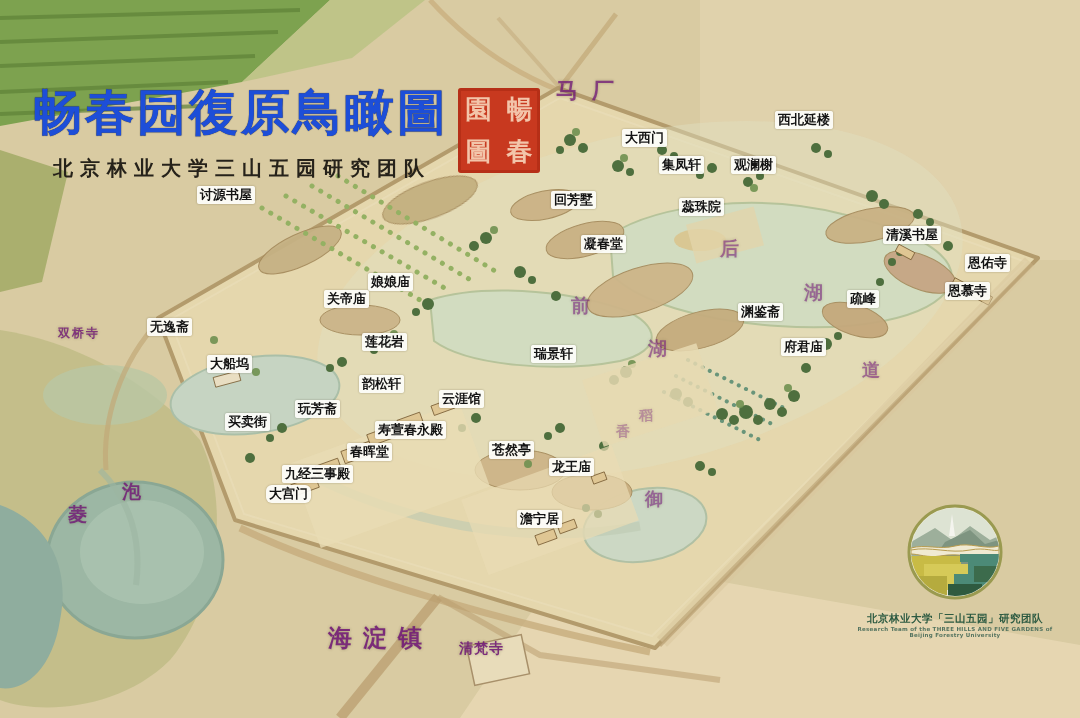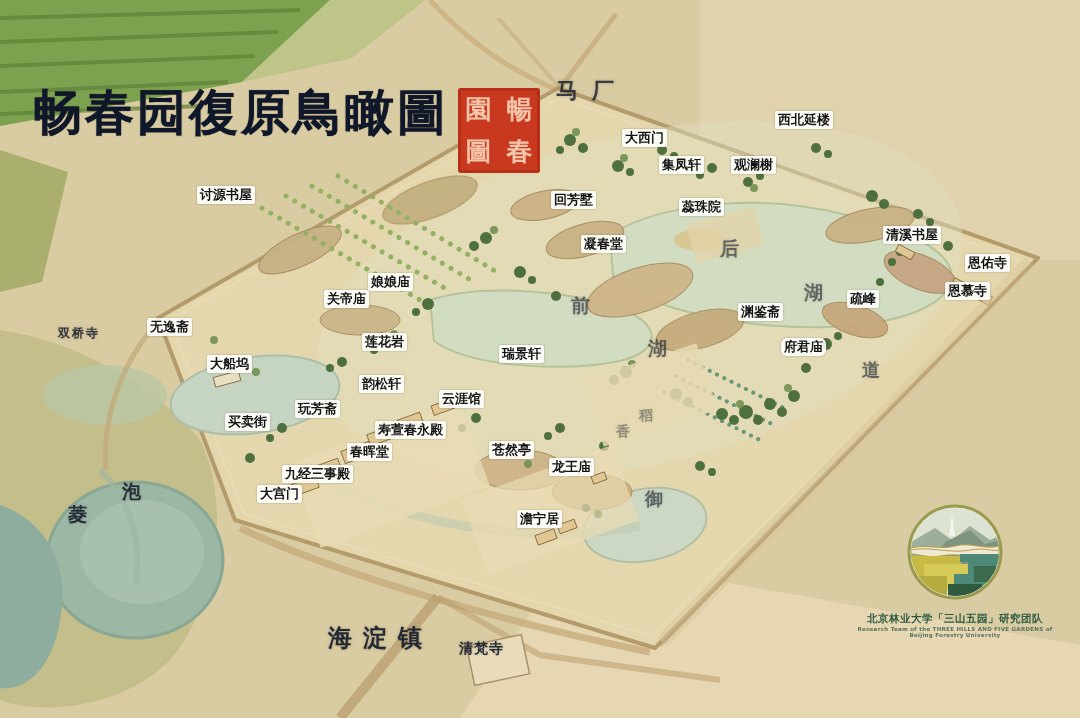--- a/index.html
+++ b/index.html
@@ -2,35 +2,35 @@
 <html><head>
 <meta charset="utf-8">
 <style>
   html,body{margin:0;padding:0;background:#888;}
   .stage{position:relative;width:1080px;height:718px;overflow:hidden;
          font-family:"DejaVu Sans","Liberation Sans",sans-serif;background:#d9cba2;}
   .stage svg.paint{position:absolute;left:0;top:0;}
   
   .title-main{position:absolute;left:33px;top:88px;width:430px;
       font-family:"DejaVu Serif","Liberation Serif",serif;font-weight:900;
-      font-size:49px;line-height:1;letter-spacing:3px;color:#0f172a;
+      font-size:49px;line-height:1;letter-spacing:3px;color:#1d4ed8;
       text-shadow:0 0 1px #2a241c;white-space:nowrap;}
   .title-sub{position:absolute;left:53px;top:155px;width:400px;
       font-size:20px;font-weight:700;letter-spacing:7px;color:#26221a;white-space:nowrap;}
   .seal{position:absolute;left:458px;top:88px;width:82px;height:85px;
       background:#c8391f;border-radius:3px;box-shadow:inset 0 0 0 3px rgba(150,30,10,.35);
       display:grid;grid-template-columns:1fr 1fr;grid-template-rows:1fr 1fr;}
   .seal span{display:flex;align-items:center;justify-content:center;
       font-family:"DejaVu Serif","Liberation Serif",serif;font-weight:700;
       font-size:26px;color:rgba(248,216,190,.88);}
   
   .box-label{position:absolute;background:rgba(253,253,250,.93);color:#141414;
       font-size:13px;font-weight:600;line-height:1.2;padding:1px 3px;border-radius:2px;
       white-space:nowrap;box-shadow:0 0 2px rgba(60,50,30,.4);}
-  .wm-label{position:absolute;color:#0f172a;font-weight:700;white-space:nowrap;
+  .wm-label{position:absolute;color:#701a75;font-weight:700;white-space:nowrap;
       text-shadow:0 0 3px rgba(110,100,70,.55);}
   
   .logo{position:absolute;left:830px;top:500px;width:250px;text-align:center;}
   .logo .cn{margin-top:112px;font-size:10.5px;font-weight:700;letter-spacing:.5px;
       color:#2c5a41;white-space:nowrap;}
   .logo .en1,.logo .en2{font-size:5.5px;font-weight:600;color:#557460;letter-spacing:.3px;}
   .logo svg{position:absolute;left:60px;top:0;}
 </style>
 </head>
 <body>
@@ -203,20 +203,21 @@
 
     <path d="M240,528 C340,576 520,626 650,652" stroke="#c4aa7a" stroke-width="7" fill="none" opacity="0.75"></path>
     <path d="M438,597 L340,718" stroke="#b99e6f" stroke-width="10" fill="none" opacity="0.75"></path>
     <path d="M438,597 L540,655 L720,680" stroke="#b99e6f" stroke-width="6" fill="none" opacity="0.55"></path>
     <rect x="470" y="640" width="56" height="40" fill="#e8dcba" stroke="#a8906a" stroke-width="1.5" transform="rotate(-12 498 660)"></rect>
     <path d="M1030,262 L662,642" stroke="#d9c79c" stroke-width="14" fill="none" opacity="0.55"></path>
     <path d="M1034,262 L660,646" stroke="#b99f72" stroke-width="3" fill="none" opacity="0.7"></path>
   </svg>
 
   <div class="title-main">畅春园復原鳥瞰圖</div>
+  <div class="title-sub">北京林业大学三山五园研究团队</div>
   <div class="seal">
     <span>園</span>
     <span>暢</span>
     <span>圖</span>
     <span>春</span>
   </div>
 
   <div id="labels-layer">
       <div class="box-label" style="left: 584px; top: 129px; margin-left: 38px;">大西门</div>
       <div class="box-label" style="left: 775px; top: 111px;">西北延楼</div>
@@ -228,33 +229,33 @@
       <div class="box-label" style="left: 581px; top: 235px;">凝春堂</div>
       <div class="box-label" style="left: 883px; top: 226px;">清溪书屋</div>
       <div class="box-label" style="left: 965px; top: 254px;">恩佑寺</div>
       <div class="box-label" style="left: 945px; top: 282px;">恩慕寺</div>
       <div class="box-label" style="left: 847px; top: 290px;">疏峰</div>
       <div class="box-label" style="left: 368px; top: 273px;">娘娘庙</div>
       <div class="box-label" style="left: 324px; top: 290px;">关帝庙</div>
       <div class="box-label" style="left: 738px; top: 303px;">渊鉴斋</div>
       <div class="box-label" style="left: 147px; top: 318px;">无逸斋</div>
       <div class="box-label" style="left: 362px; top: 333px;">莲花岩</div>
-      <div class="box-label" style="left: 499px; top: 345px;">瑞景轩</div>
-      <div class="box-label" style="left: 781px; top: 338px; border-radius: 6px;">府君庙</div>
+      <div class="box-label" style="left: 531px; top: 345px;">瑞景轩</div>
+      <div class="box-label" style="left: 781px; top: 338px;">府君庙</div>
       <div class="box-label" style="left: 207px; top: 355px;">大船坞</div>
       <div class="box-label" style="left: 359px; top: 375px;">韵松轩</div>
       <div class="box-label" style="left: 439px; top: 390px;">云涯馆</div>
       <div class="box-label" style="left: 295px; top: 400px;">玩芳斋</div>
       <div class="box-label" style="left: 225px; top: 413px;">买卖街</div>
       <div class="box-label" style="left: 375px; top: 421px;">寿萱春永殿</div>
       <div class="box-label" style="left: 489px; top: 441px;">苍然亭</div>
       <div class="box-label" style="left: 347px; top: 443px;">春晖堂</div>
       <div class="box-label" style="left: 549px; top: 458px;">龙王庙</div>
       <div class="box-label" style="left: 282px; top: 465px;">九经三事殿</div>
-      <div class="box-label" style="left: 257px; top: 485px;">大宫门</div>
+      <div class="box-label" style="left: 266px; top: 485px; border-radius: 6px;">大宫门</div>
       <div class="box-label" style="left: 517px; top: 510px;">澹宁居</div>
       <div class="wm-label" style="left: 556px; top: 76px; font-size: 22px; opacity: 0.8; letter-spacing: 14px;">马厂</div>
       <div class="wm-label" style="left: 58px; top: 325px; font-size: 12px; opacity: 0.85; letter-spacing: 2px;">双桥寺</div>
       <div class="wm-label" style="left: 122px; top: 479px; font-size: 19px; opacity: 0.85; letter-spacing: 0px;">泡</div>
       <div class="wm-label" style="left: 68px; top: 502px; font-size: 19px; opacity: 0.85; letter-spacing: 0px;">菱</div>
       <div class="wm-label" style="left: 571px; top: 293px; font-size: 19px; opacity: 0.6; letter-spacing: 0px;">前</div>
       <div class="wm-label" style="left: 648px; top: 336px; font-size: 19px; opacity: 0.6; letter-spacing: 0px;">湖</div>
       <div class="wm-label" style="left: 720px; top: 236px; font-size: 19px; opacity: 0.6; letter-spacing: 0px;">后</div>
       <div class="wm-label" style="left: 804px; top: 280px; font-size: 19px; opacity: 0.6; letter-spacing: 0px;">湖</div>
       <div class="wm-label" style="left: 639px; top: 407px; font-size: 14px; opacity: 0.4; letter-spacing: 0px;">稻</div>

